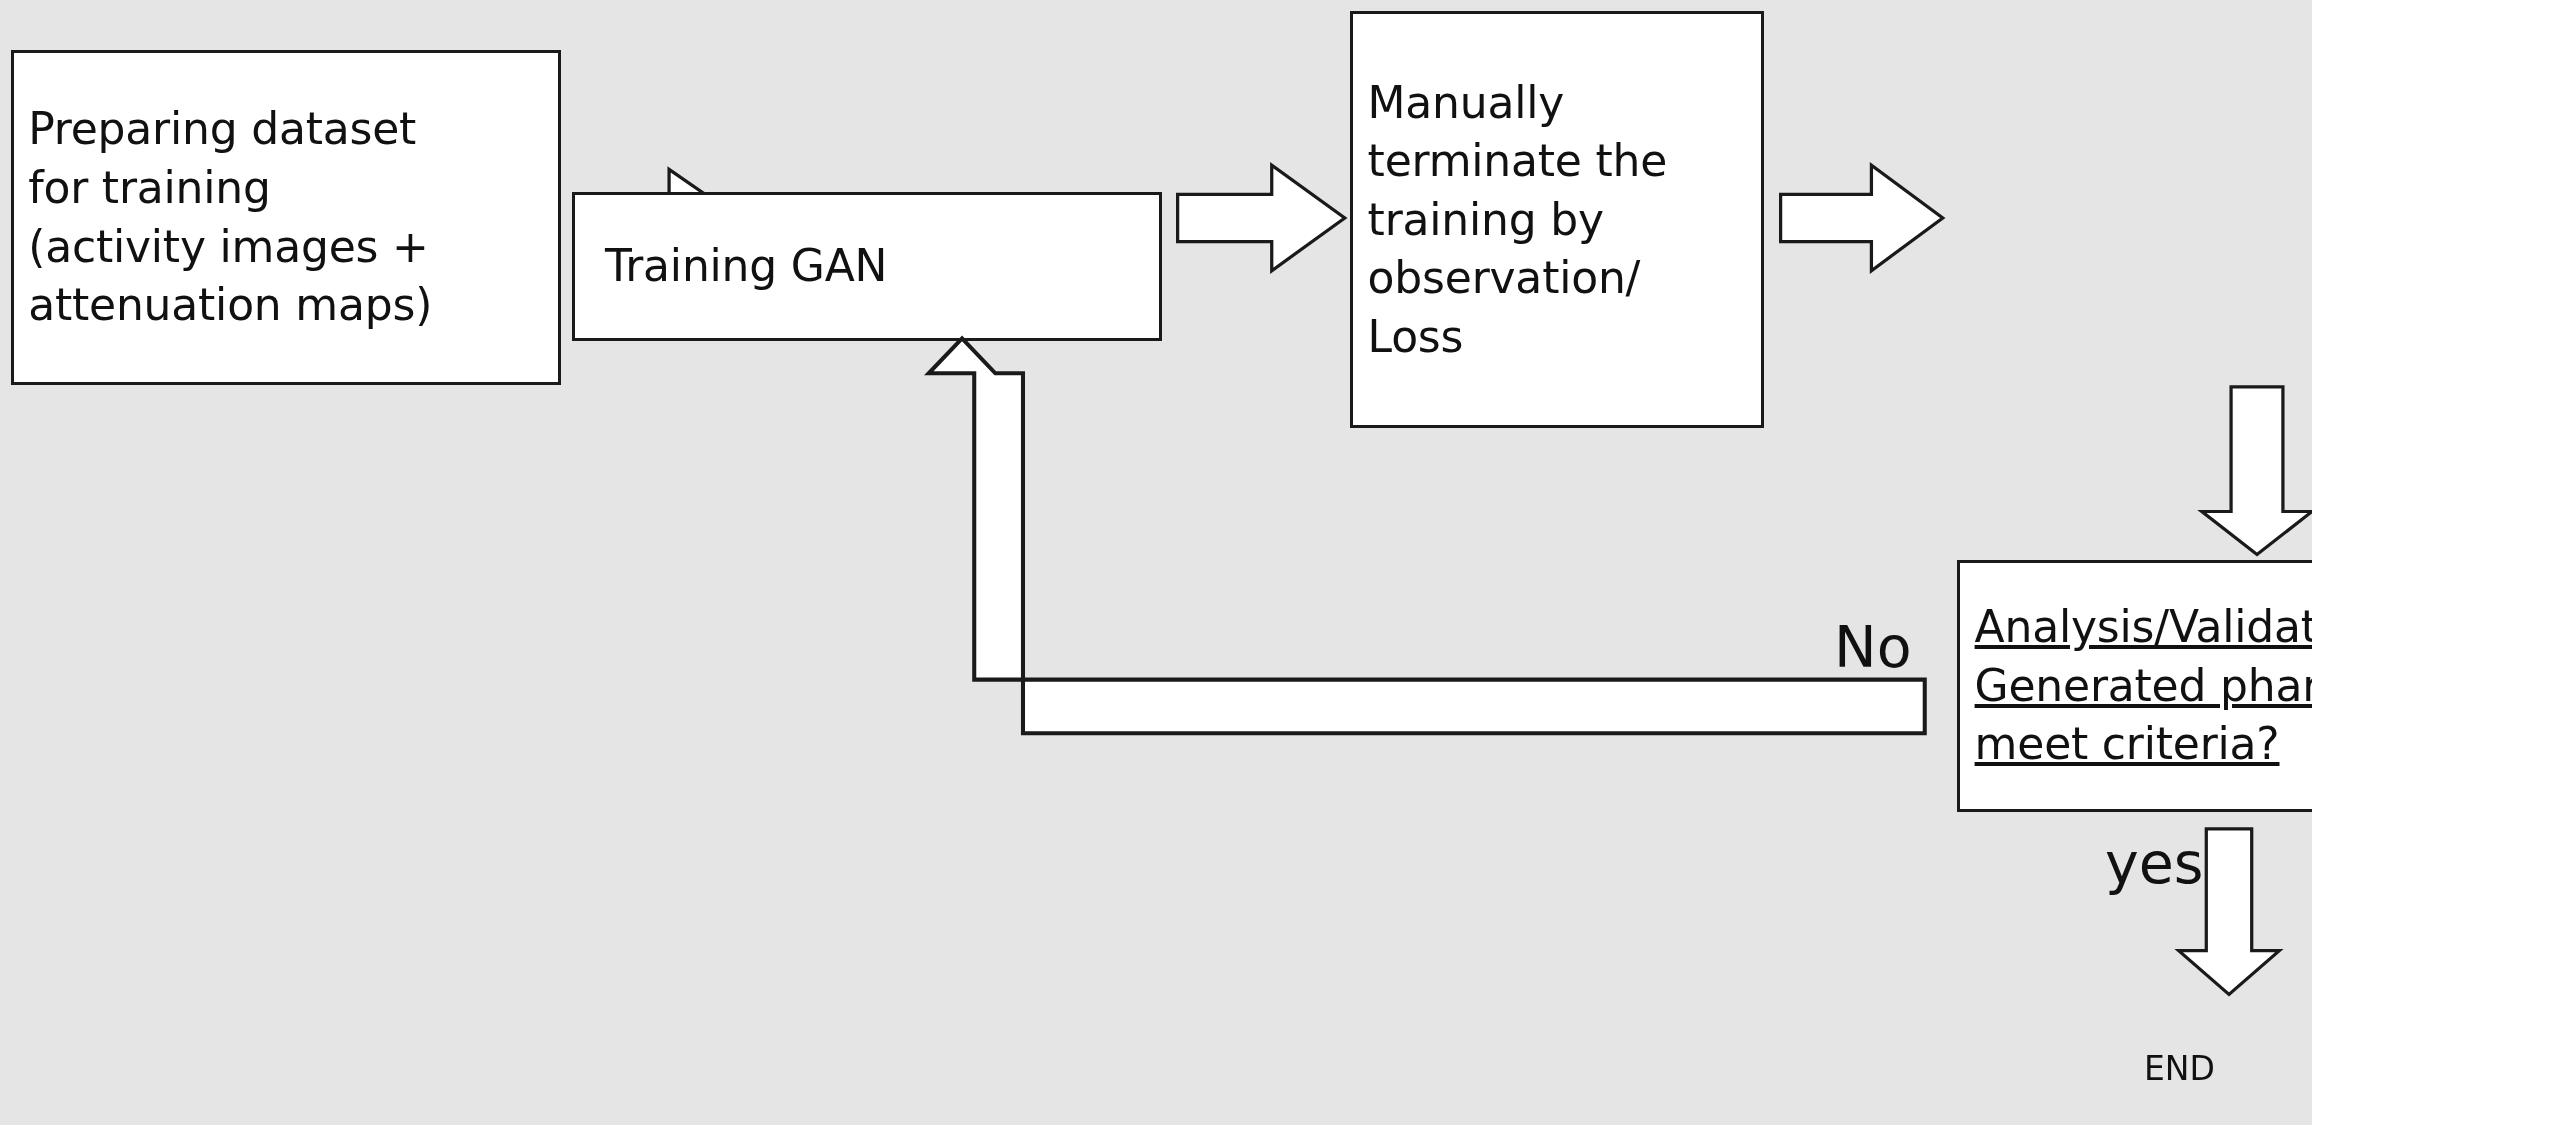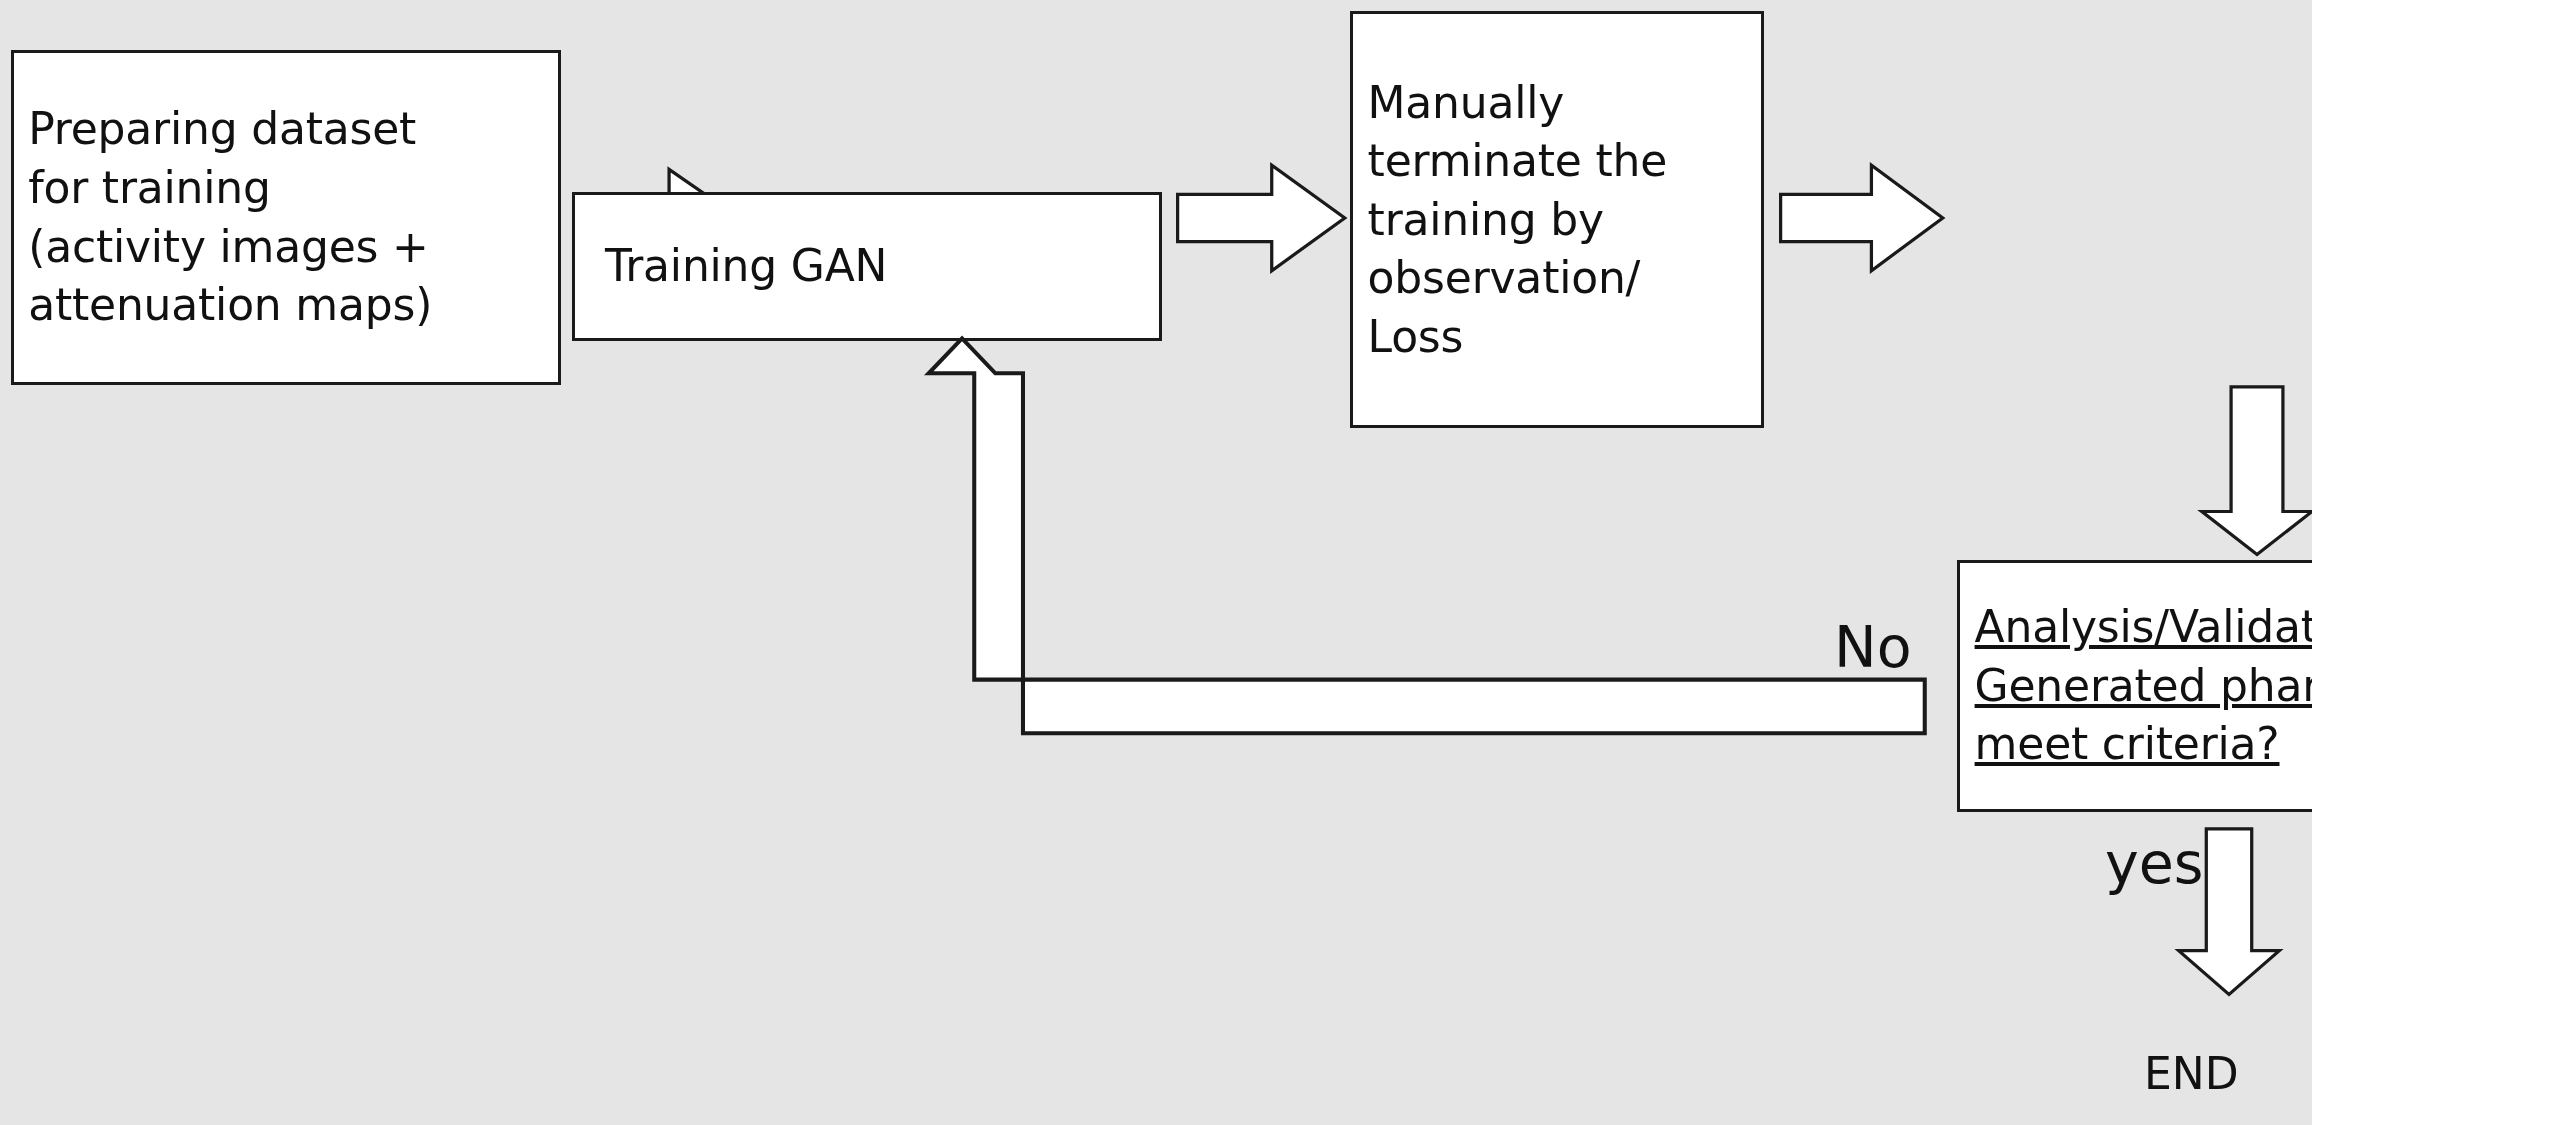--- a/index.html
+++ b/index.html
@@ -31,21 +31,21 @@
     padding: 0 14.6px;
     white-space: pre-line;
     letter-spacing: -0.2px;
   }
   .node-text.center {
     width: 100%;
     text-align: left;
   }
   .plain-label {
     position: absolute;
-    font-size: 44px;
+    font-size: 33px;
     color: #111111;
     line-height: 1;
     white-space: nowrap;
   }
   .edge-label {
     position: absolute;
     font-size: 57px;
     color: #111111;
     line-height: 1;
     white-space: nowrap;

